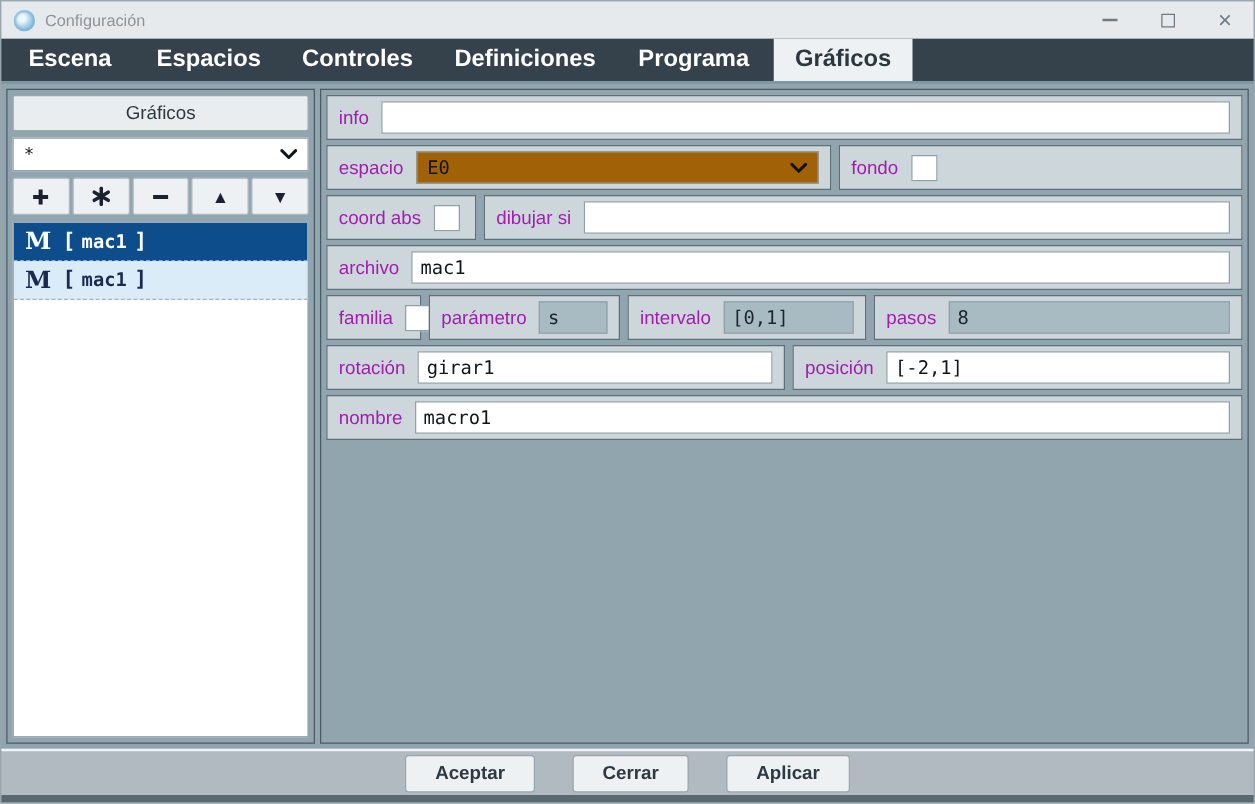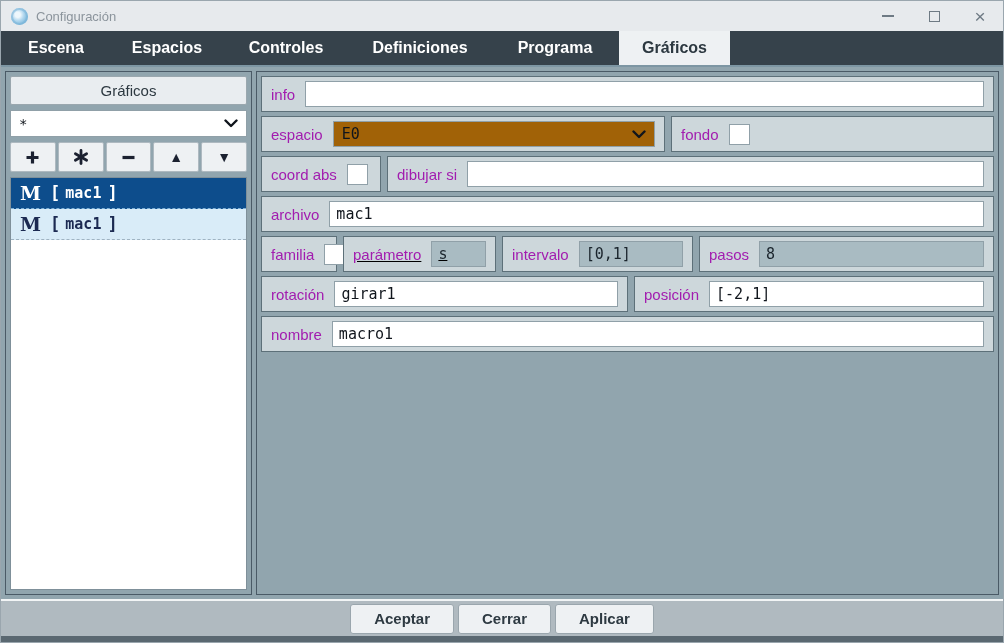--- a/index.html
+++ b/index.html
@@ -23,21 +23,21 @@
   .win-title { color:#8b949c; font-size:13px; }
   .win-controls { margin-left:auto; display:flex; height:100%; }
   .win-btn { width:46px; height:100%; display:flex; align-items:center; justify-content:center; color:#6e7a84; cursor:default; }
   .glyph-min { width:12px; height:2px; background:#6e7a84; display:block; }
   .glyph-max { width:11px; height:11px; border:1.5px solid #6e7a84; display:block; }
   .glyph-close { font-size:19px; line-height:1; color:#6e7a84; }
 
   
   .tabbar {
     height:34px; background:#36424b; display:flex; align-items:stretch;
-    color:#fff; font-size:16px; font-weight:bold; flex:0 0 auto;
+    color:#fff; font-size:19px; font-weight:bold; flex:0 0 auto;
   }
   .tab { display:flex; align-items:center; justify-content:center; cursor:default; }
   .tab-w1{width:110px}.tab-w2{width:112px}.tab-w3{width:126px}.tab-w4{width:142px}.tab-w5{width:128px}.tab-w6{width:111px}
   .tab.active { background:#eef1f3; color:#2c3840; }
   .tab.right { margin-left:auto; padding:0 26px; }
 
   
   .main {
     flex:1 1 auto; display:flex; gap:4px; padding:4px;
     background:#91a5ae; border-top:2px solid #7d96a3; min-height:0;
@@ -90,29 +90,29 @@
   .sel {
     height:26px; flex:1 1 auto; min-width:0; background:#a16207; border:1px solid #90a0a8;
     display:flex; align-items:center; padding:0 8px; gap:6px;
     font-family:"DejaVu Sans Mono", monospace; font-size:15px; color:#10151c;
   }
   .sel .val { flex:1 1 auto; }
   .chk { width:21px; height:21px; background:#fff; border:1px solid #90a0a8; flex:0 0 auto; }
   .w-espacio { width:404px; flex:0 0 auto; }
   .w-dibujar { width:607px; flex:0 0 auto; }
   .w-familia { width:76px; flex:0 0 auto; }
-  .w-param   { width:153px; flex:0 0 auto;text-decoration:underline; }
+  .w-param   { width:153px; flex:0 0 auto; }
   .w-interv  { width:191px; flex:0 0 auto; }
   .w-rot     { width:367px; flex:0 0 auto; }
 
   
   .footer {
     height:43px; flex:0 0 auto; background:#b0bac0;
     border-top:2px solid #f2f5f6; border-bottom:6px solid #5a6871;
-    display:flex; align-items:center; justify-content:center; gap:4px;
+    display:flex; align-items:center; justify-content:center; gap:30px;
   }
   .ft-btn {
     height:30px; padding:0 23px; background:#eef1f3; border:1px solid #9aa6ad; border-radius:3px;
     font-family:"Liberation Sans", sans-serif; font-size:15px; font-weight:bold; color:#2e3a42; cursor:default;
   }
   svg { display:block; }
 </style>
 </head>
 <body>
 

